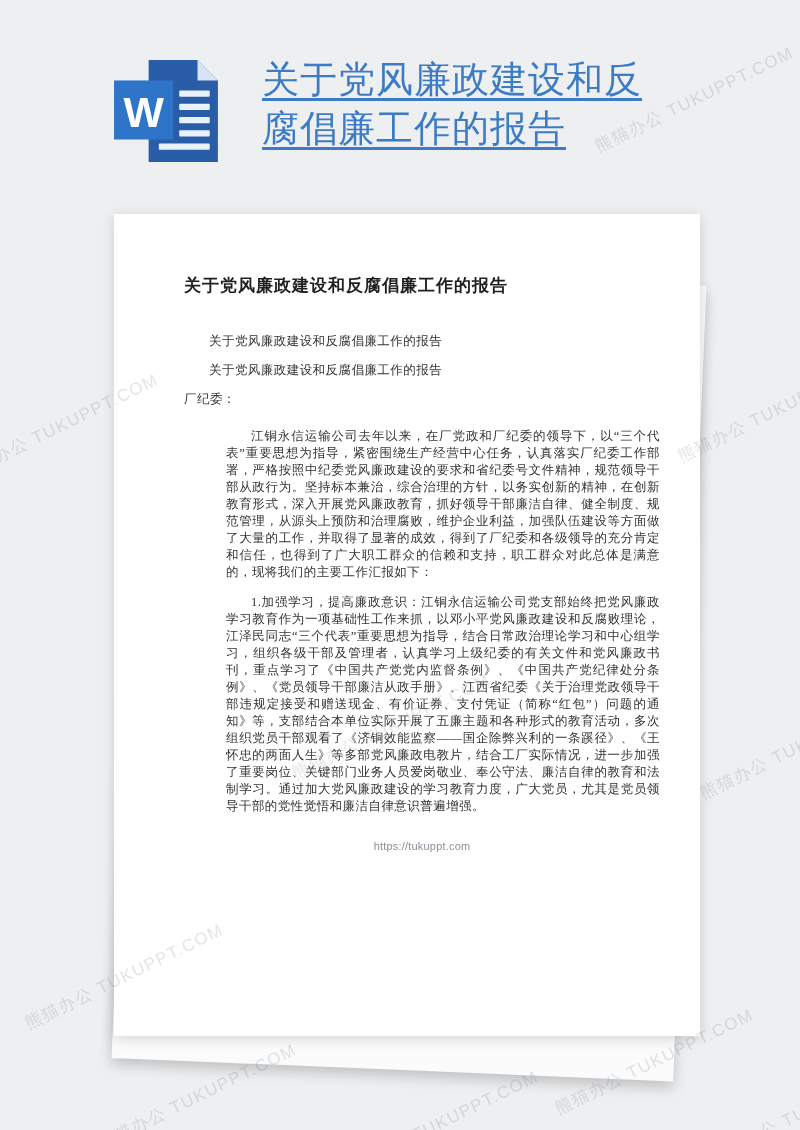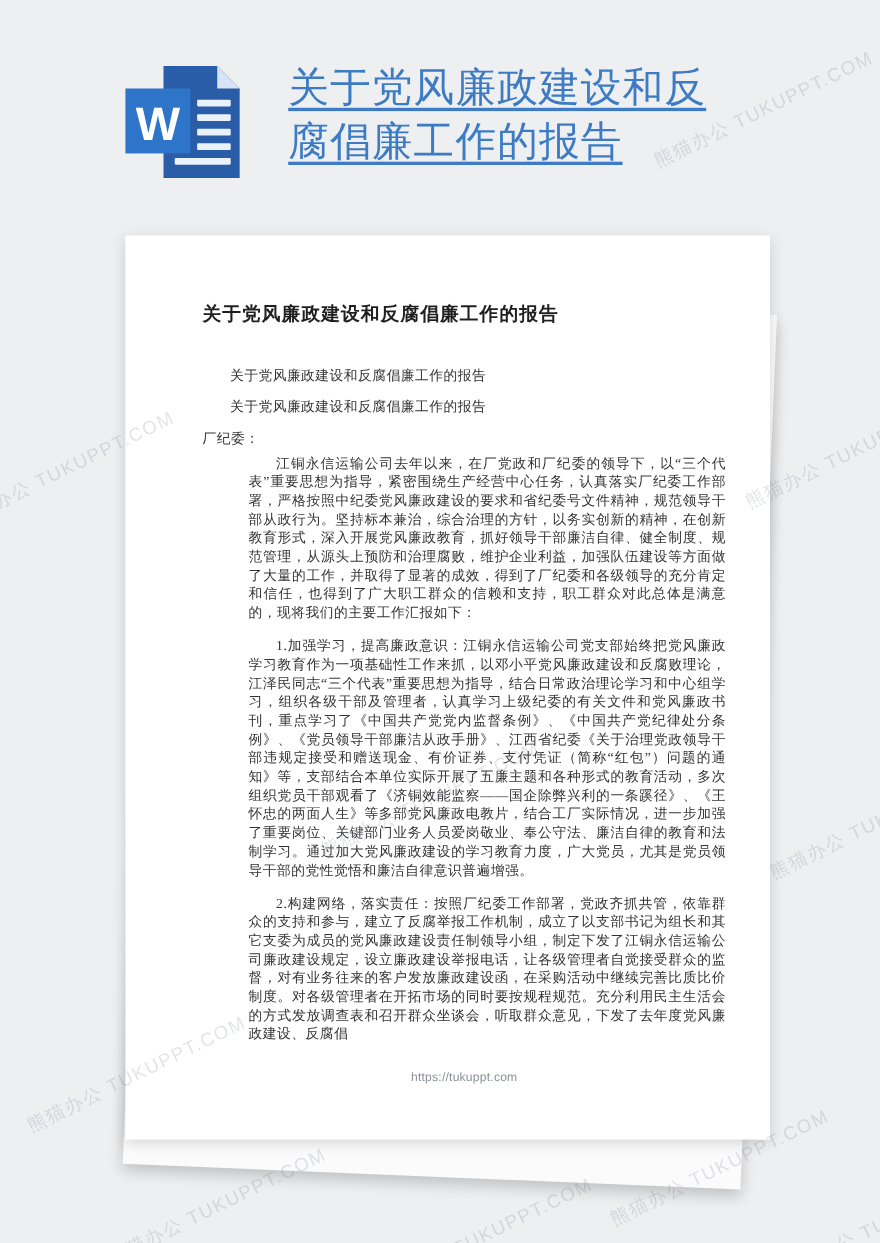--- a/index.html
+++ b/index.html
@@ -39,21 +39,21 @@
   .doc {
     font-family:"Liberation Serif","DejaVu Serif",serif;
     color:#333333;
     font-size:12.5px; line-height:1.36; letter-spacing:0.45px;
   }
   .doc-title {
     font-size:17px; font-weight:bold; color:#1f1f1f;
     letter-spacing:1px; margin-bottom:36px;
   }
   .doc-line { text-indent:2em; margin-bottom:12px; }
-  .doc-salutation { margin-bottom:5px; }
+  .doc-salutation { margin-bottom:20px; }
   .doc-para { text-indent:2em; text-align:justify; margin-bottom:13px;margin-left:42px; }
   .doc-footer-link {
     margin-top:24px;
     font-family:"Liberation Sans", sans-serif;
     font-size:11px; color:#8b9099; letter-spacing:0.2px;text-align:center;
   }
   .watermark {
     position:absolute; z-index:6;
     transform:rotate(-26deg);
     color:rgba(110,120,135,0.20);
@@ -99,17 +99,16 @@
   <div class="page doc">
     <div class="doc-title">关于党风廉政建设和反腐倡廉工作的报告</div>
 
     <div class="doc-line">关于党风廉政建设和反腐倡廉工作的报告</div>
     <div class="doc-line">关于党风廉政建设和反腐倡廉工作的报告</div>
 
     <div class="doc-salutation">厂纪委：</div>
 
     <div class="doc-para">江铜永信运输公司去年以来，在厂党政和厂纪委的领导下，以“三个代表”重要思想为指导，紧密围绕生产经营中心任务，认真落实厂纪委工作部署，严格按照中纪委党风廉政建设的要求和省纪委号文件精神，规范领导干部从政行为。坚持标本兼治，综合治理的方针，以务实创新的精神，在创新教育形式，深入开展党风廉政教育，抓好领导干部廉洁自律、健全制度、规范管理，从源头上预防和治理腐败，维护企业利益，加强队伍建设等方面做了大量的工作，并取得了显著的成效，得到了厂纪委和各级领导的充分肯定和信任，也得到了广大职工群众的信赖和支持，职工群众对此总体是满意的，现将我们的主要工作汇报如下：</div>
     <div class="doc-para">1.加强学习，提高廉政意识：江铜永信运输公司党支部始终把党风廉政学习教育作为一项基础性工作来抓，以邓小平党风廉政建设和反腐败理论，江泽民同志“三个代表”重要思想为指导，结合日常政治理论学习和中心组学习，组织各级干部及管理者，认真学习上级纪委的有关文件和党风廉政书刊，重点学习了《中国共产党党内监督条例》、《中国共产党纪律处分条例》、《党员领导干部廉洁从政手册》、江西省纪委《关于治理党政领导干部违规定接受和赠送现金、有价证券、支付凭证（简称“红包”）问题的通知》等，支部结合本单位实际开展了五廉主题和各种形式的教育活动，多次组织党员干部观看了《济铜效能监察——国企除弊兴利的一条蹊径》、《王怀忠的两面人生》等多部党风廉政电教片，结合工厂实际情况，进一步加强了重要岗位、关键部门业务人员爱岗敬业、奉公守法、廉洁自律的教育和法制学习。通过加大党风廉政建设的学习教育力度，广大党员，尤其是党员领导干部的党性觉悟和廉洁自律意识普遍增强。</div>
-    <div class="doc-para">2.构建网络，落实责任：按照厂纪委工作部署，党政齐抓共管，依靠群众的支持和参与，建立了反腐举报工作机制，成立了以支部书记为组长和其它支委为成员的党风廉政建设责任制领导小组，制定下发了江铜永信运输公司廉政建设规定，设立廉政建设举报电话，让各级管理者自觉接受群众的监督，对有业务往来的客户发放廉政建设函，在采购活动中继续完善比质比价制度。对各级管理者在开拓市场的同时要按规程规范。充分利用民主生活会的方式发放调查表和召开群众坐谈会，听取群众意见，下发了去年度党风廉政建设、反腐倡</div>
 
     <div class="doc-footer-link">https://tukuppt.com</div>
   </div>
 </div>
 
 </body></html>

